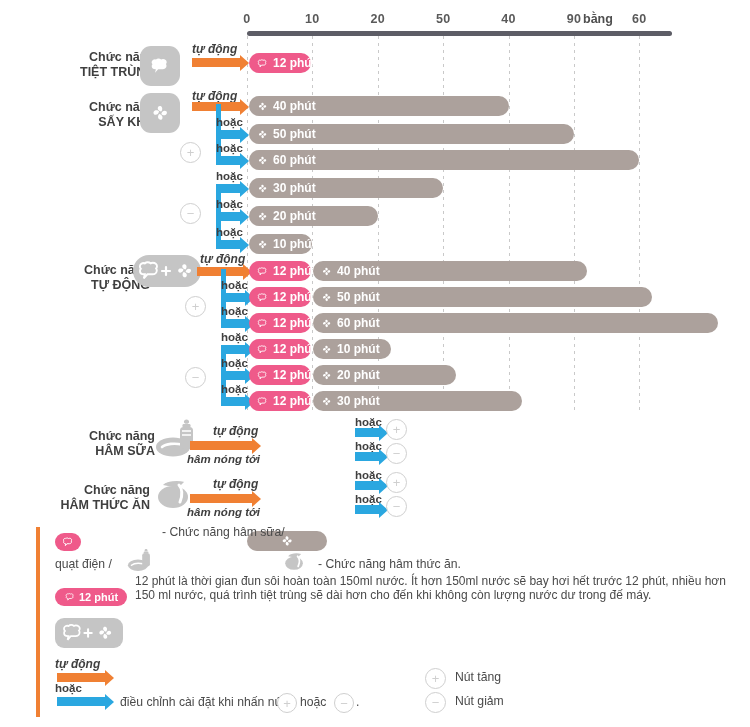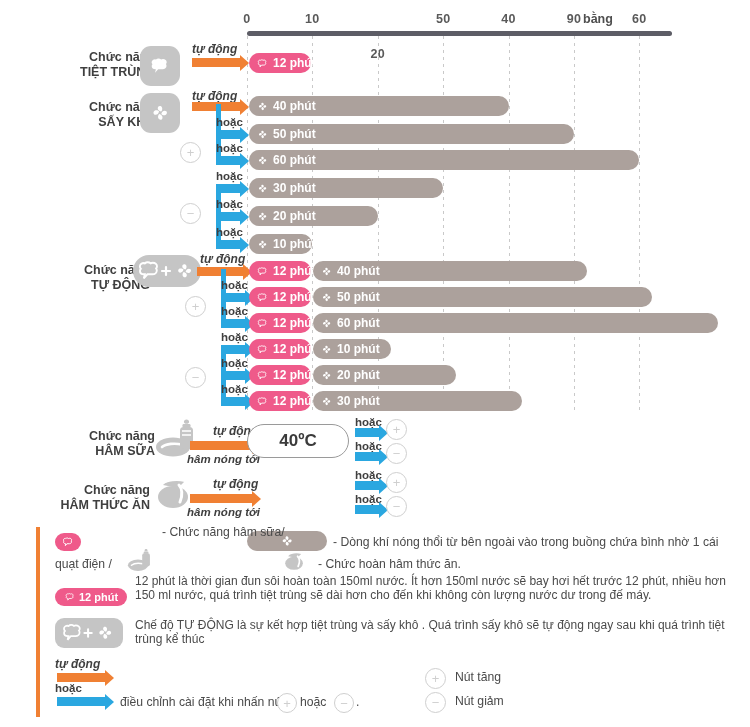--- a/index.html
+++ b/index.html
@@ -100,21 +100,21 @@
 </head>
 <body>
 
 <div class="stage">
 
   <div class="abs axis-line"></div>
   <div class="abs axis-unit">bằng</div>
   <div id="axis-ticks">
       <div class="abs axis-tick-label" style="left: 247px;">0</div>
       <div class="abs axis-tick-label" style="left: 312.385px;">10</div>
-      <div class="abs axis-tick-label" style="left: 377.769px; margin-top: 35px;">20</div>
+      <div class="abs axis-tick-label" style="left: 377.769px;">20</div>
       <div class="abs axis-tick-label" style="left: 443.154px;">50</div>
       <div class="abs axis-tick-label" style="left: 508.538px;">40</div>
       <div class="abs axis-tick-label" style="left: 573.923px;">90</div>
       <div class="abs axis-tick-label" style="left: 639.308px;">60</div>
     </div>
   <div id="gridlines">
       <div class="abs gridline" style="left: 247px;"></div>
       <div class="abs gridline" style="left: 312.385px;"></div>
       <div class="abs gridline" style="left: 377.769px;"></div>
       <div class="abs gridline" style="left: 443.154px;"></div>
@@ -465,23 +465,20 @@
       <rect x="27.5" y="6" width="8" height="3.5" rx="1.2" fill="#c5c5c5"></rect>
       <path d="M31.5 1.5c1.6 0 2.6 1.2 2.6 2.4 0 .9-1.2 1.9-2.6 1.9s-2.6-1-2.6-1.9c0-1.2 1-2.4 2.6-2.4z" fill="#c5c5c5"></path>
       <path d="M27 13h9M27 17h9" stroke="#ffffff" stroke-width="1.4"></path>
     </svg>
   </div>
   <div class="abs lbl-auto" style="left:213px;top:424px;">tự động</div>
   <div class="abs arrow-orange" style="left:190px;top:441px;width:62px;">
     <div class="abs arrow-head o" style="left:62px;"></div>
   </div>
   <div class="abs lbl-heatto" style="left:187px;top:453px;">hâm nóng tới</div>
-  <div class="abs temp-pill" style="left:247px;top:424px;width:100px;height:32px;">
-    <span>40ºC</span>
-  </div>
   <div class="abs lbl-or" style="left:355px;top:416px;">hoặc</div>
   <div class="abs arrow-blue" style="left:355px;top:428px;width:24px;">
     <div class="abs arrow-head b" style="left:24px;"></div>
   </div>
   <div class="abs lbl-or" style="left:355px;top:440px;">hoặc</div>
   <div class="abs arrow-blue" style="left:355px;top:452px;width:24px;">
     <div class="abs arrow-head b" style="left:24px;"></div>
   </div>
   <div class="abs pmbtn" style="left:386px;top:419px;width:19px;height:19px;">
       <span>+</span>
@@ -532,41 +529,40 @@
   <div class="abs pill-gray" style="left:247px;top:531px;width:80px;height:20px;">
     <svg width="16" height="16" viewBox="0 0 24 24">
       <g fill="#ffffff">
         <path d="M11.1 10.6C10.4 9.5 8.2 9 6.9 9.6 5.4 10.3 5 12.2 6 13.2c1 1 2.9.7 3.8-.2.6-.6 1-1.6 1.3-2.4z"></path>
         <path d="M13 10.6c1.1-.7 1.6-2.9 1-4.2-.7-1.5-2.6-1.9-3.6-.9-1 1-.7 2.9.2 3.8.6.6 1.6 1 2.4 1.3z"></path>
         <path d="M13.3 12.9c.7 1.1 2.9 1.6 4.2 1 1.5-.7 1.9-2.6.9-3.6-1-1-2.9-.7-3.8.2-.6.6-1 1.6-1.3 2.4z"></path>
         <path d="M11.3 13.1c-1.1.7-1.6 2.9-1 4.2.7 1.5 2.6 1.9 3.6.9 1-1 .7-2.9-.2-3.8-.6-.6-1.6-1-2.4-1.3z"></path>
       </g>
     </svg>
   </div>
-  <div class="abs lg-text" style="left:333px;top:534px;">-  Dòng khí nóng thổi từ bên ngoài vào trong buồng chứa bình nhờ 1 cái</div>
 
   <div class="abs lg-text" style="left:55px;top:556px;">quạt điện /</div>
   <div class="abs" style="left:126px;top:548px;">
     <svg width="30" height="25" viewBox="0 0 46 42">
       <ellipse cx="18" cy="29" rx="17" ry="9.5" fill="#c5c5c5"></ellipse>
       <path d="M7 29c4-3.5 13-4 20-2.5" stroke="#ffffff" stroke-width="2.6" fill="none" stroke-linecap="round"></path>
       <rect x="25" y="9" width="13" height="22" rx="3.5" fill="#c5c5c5"></rect>
       <rect x="27.5" y="6" width="8" height="3.5" rx="1.2" fill="#c5c5c5"></rect>
       <path d="M31.5 1.5c1.6 0 2.6 1.2 2.6 2.4 0 .9-1.2 1.9-2.6 1.9s-2.6-1-2.6-1.9c0-1.2 1-2.4 2.6-2.4z" fill="#c5c5c5"></path>
     </svg>
   </div>
   <div class="abs lg-text" style="left:162px;top:524px;">- Chức năng hâm sữa/</div>
   <div class="abs" style="left:283px;top:548px;">
     <svg width="28" height="26" viewBox="0 0 46 44">
       <ellipse cx="18" cy="26" rx="15" ry="11" fill="#c5c5c5"></ellipse>
       <path d="M8 14c4-5 14-6 22-4l-7 7z" fill="#c5c5c5"></path>
       <path d="M24 14c3 3 4 10 1 17" stroke="#ffffff" stroke-width="3" fill="none" stroke-linecap="round"></path>
     </svg>
   </div>
-  <div class="abs lg-text" style="left:318px;top:556px;">- Chức hoàn hâm thức ăn.</div>
+  <div class="abs lg-text" style="left:318px;top:556px;">- Chức năng hâm thức ăn.</div>
 
   <div class="abs pill-pink" style="left:55px;top:588px;width:72px;justify-content:center;">
     <svg width="12" height="12" viewBox="0 0 26 26" style="margin-right:3px;">
         <path d="M8.2 6.2c-2.1 0-3.6 1.4-3.6 3.1 0 .8.3 1.5.9 2-.5.5-.8 1.1-.8 1.9 0 1.7 1.6 3 3.6 3h.6l-.9 3.6 3.2-3.6h4.4c2.2 0 3.9-1.5 3.9-3.3 0-.7-.2-1.3-.6-1.8.5-.5.8-1.2.8-1.9 0-1.8-1.6-3.1-3.7-3.1-.7 0-1.4.2-1.9.5-.6-.6-1.6-1-2.6-1-1 0-1.9.4-2.5 1-.2 0-.5-.4-.8-.4z" fill="none" stroke="#ffffff" stroke-width="1.8"></path>
       </svg>
     <span>12 phút</span>
   </div>
   <div class="abs lg-text small" style="left:135px;top:574px;width:600px;">12 phút là thời gian đun sôi hoàn toàn 150ml nước. Ít hơn 150ml nước sẽ bay hơi hết trước 12 phút, nhiều hơn 150 ml nước, quá trình tiệt trùng sẽ dài hơn cho đến khi không còn lượng nước dư trong đế máy.</div>
 
   <div class="abs lg-icon-gray" style="left:55px;top:618px;width:68px;height:30px;">
@@ -574,21 +570,20 @@
       <path d="M7 5c-2.4 0-4.1 1.6-4.1 3.5 0 .9.4 1.7 1 2.3-.6.5-.9 1.3-.9 2.1 0 2 1.8 3.4 4.1 3.4h.7l-1 4.1 3.6-4.1h5c2.5 0 4.4-1.7 4.4-3.8 0-.8-.3-1.5-.7-2.1.6-.6.9-1.3.9-2.1 0-2.1-1.8-3.5-4.2-3.5-.8 0-1.6.2-2.2.6C12.9 4.7 11.8 4.3 10.6 4.3c-1.1 0-2.1.5-2.8 1.2C7.5 5.4 7.3 5 7 5z" fill="none" stroke="#ffffff" stroke-width="1.9"></path>
       <path d="M25 13h8M29 9v8" stroke="#ffffff" stroke-width="2.2" stroke-linecap="round"></path>
       <g fill="#ffffff" transform="translate(36,1.5) scale(0.95)">
         <path d="M11.1 10.6C10.4 9.5 8.2 9 6.9 9.6 5.4 10.3 5 12.2 6 13.2c1 1 2.9.7 3.8-.2.6-.6 1-1.6 1.3-2.4z"></path>
         <path d="M13 10.6c1.1-.7 1.6-2.9 1-4.2-.7-1.5-2.6-1.9-3.6-.9-1 1-.7 2.9.2 3.8.6.6 1.6 1 2.4 1.3z"></path>
         <path d="M13.3 12.9c.7 1.1 2.9 1.6 4.2 1 1.5-.7 1.9-2.6.9-3.6-1-1-2.9-.7-3.8.2-.6.6-1 1.6-1.3 2.4z"></path>
         <path d="M11.3 13.1c-1.1.7-1.6 2.9-1 4.2.7 1.5 2.6 1.9 3.6.9 1-1 .7-2.9-.2-3.8-.6-.6-1.6-1-2.4-1.3z"></path>
       </g>
     </svg>
   </div>
-  <div class="abs lg-text small" style="left:135px;top:618px;width:600px;">Chế độ TỰ ĐỘNG là sự kết hợp tiệt trùng và sấy khô .  Quá trình sấy khô sẽ tự động ngay sau khi quá trình tiệt trùng kể thúc</div>
 
   <div class="abs lbl-auto" style="left:55px;top:657px;">tự động</div>
   <div class="abs arrow-orange" style="left:57px;top:673px;width:48px;">
     <div class="abs arrow-head o" style="left:48px;"></div>
   </div>
 
   <div class="abs lbl-or" style="left:55px;top:682px;">hoặc</div>
   <div class="abs arrow-blue" style="left:57px;top:697px;width:48px;">
     <div class="abs arrow-head b" style="left:48px;"></div>
   </div>

